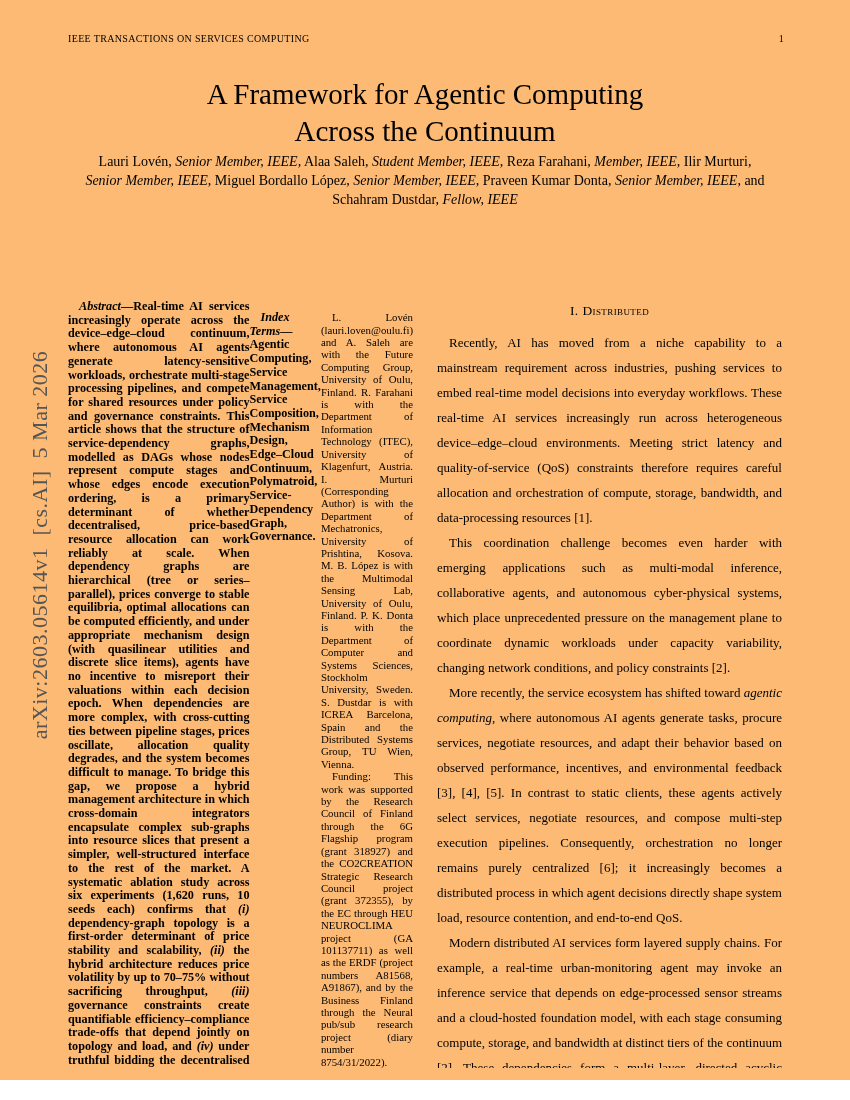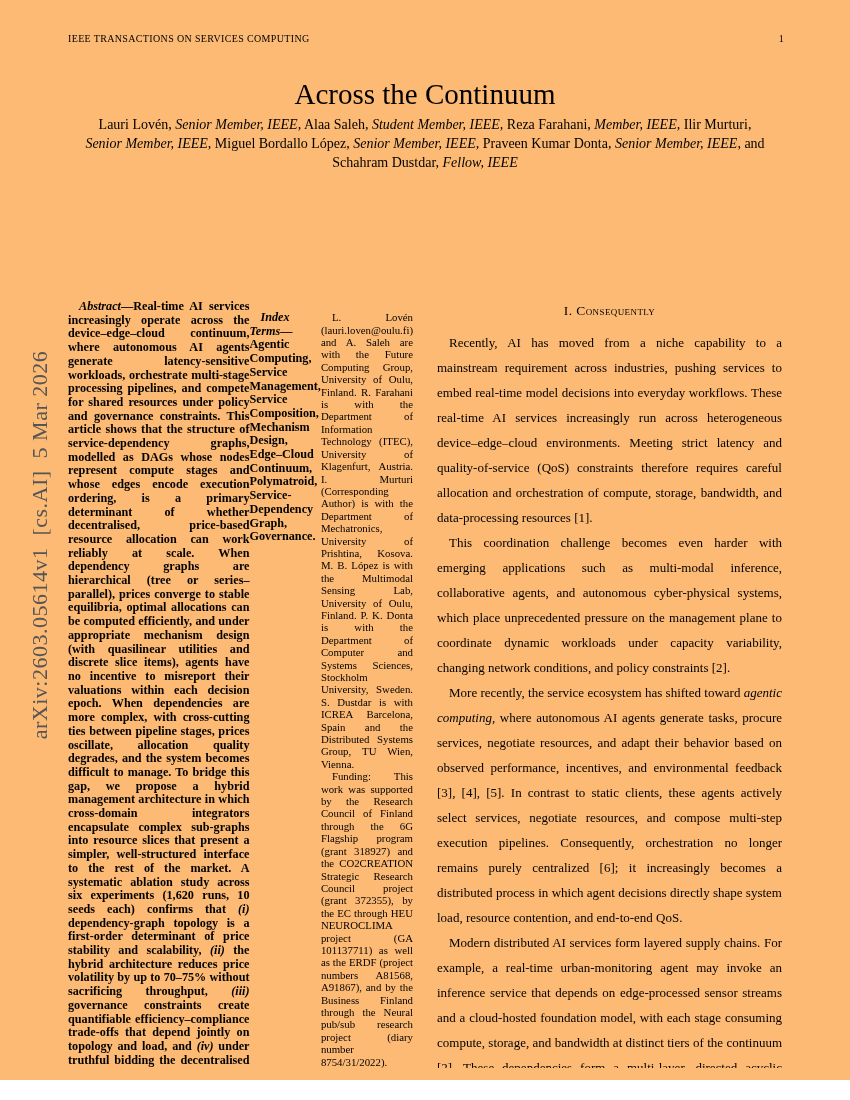--- a/index.html
+++ b/index.html
@@ -79,38 +79,39 @@
 
   <div class="running-header">
     <span>IEEE TRANSACTIONS ON SERVICES COMPUTING</span>
     <span>1</span>
   </div>
 
   <div class="arxiv-stamp">arXiv:2603.05614v1&nbsp;&nbsp;[cs.AI]&nbsp;&nbsp;5 Mar 2026</div>
 
   <div class="title-block">
     <h1 class="paper-title">
+      <span class="title-line">A Framework for Agentic Computing</span>
       <span class="title-line">Across the Continuum</span>
     </h1>
     <div class="authors"><span>Lauri Lovén, </span><span class="italic">Senior Member, IEEE,</span><span> Alaa Saleh, </span><span class="italic">Student Member, IEEE,</span><span> Reza Farahani, </span><span class="italic">Member, IEEE,</span><span> Ilir Murturi, </span><span class="italic">Senior Member, IEEE,</span><span> Miguel Bordallo López, </span><span class="italic">Senior Member, IEEE,</span><span> Praveen Kumar Donta, </span><span class="italic">Senior Member, IEEE,</span><span> and Schahram Dustdar, </span><span class="italic">Fellow, IEEE</span></div>
   </div>
 
   <div class="columns">
 
     <div class="col col-left">
       <p class="abstract"><span class="italic">Abstract</span><span>—Real-time AI services increasingly operate across the device–edge–cloud continuum, where autonomous AI agents generate latency-sensitive workloads, orchestrate multi-stage processing pipelines, and compete for shared resources under policy and governance constraints. This article shows that the structure of service-dependency graphs, modelled as DAGs whose nodes represent compute stages and whose edges encode execution ordering, is a primary determinant of whether decentralised, price-based resource allocation can work reliably at scale. When dependency graphs are hierarchical (tree or series–parallel), prices converge to stable equilibria, optimal allocations can be computed efficiently, and under appropriate mechanism design (with quasilinear utilities and discrete slice items), agents have no incentive to misreport their valuations within each decision epoch. When dependencies are more complex, with cross-cutting ties between pipeline stages, prices oscillate, allocation quality degrades, and the system becomes difficult to manage. To bridge this gap, we propose a hybrid management architecture in which cross-domain integrators encapsulate complex sub-graphs into resource slices that present a simpler, well-structured interface to the rest of the market. A systematic ablation study across six experiments (1,620 runs, 10 seeds each) confirms that </span><span class="italic">(i)</span><span> dependency-graph topology is a first-order determinant of price stability and scalability, </span><span class="italic">(ii)</span><span> the hybrid architecture reduces price volatility by up to 70–75% without sacrificing throughput, </span><span class="italic">(iii)</span><span> governance constraints create quantifiable efficiency–compliance trade-offs that depend jointly on topology and load, and </span><span class="italic">(iv)</span><span> under truthful bidding the decentralised market matches a centralised value-optimal baseline, confirming that decentralised coordination can replicate centralised allocation quality.</span></p>
       <p class="index-terms"><span class="italic">Index Terms</span><span>—Agentic Computing, Service Management, Service Composition, Mechanism Design, Edge–Cloud Continuum, Polymatroid, Service-Dependency Graph, Governance.</span></p>
       <div class="footnotes">
         <p>L. Lovén (lauri.loven@oulu.fi) and A. Saleh are with the Future Computing Group, University of Oulu, Finland. R. Farahani is with the Department of Information Technology (ITEC), University of Klagenfurt, Austria. I. Murturi (Corresponding Author) is with the Department of Mechatronics, University of Prishtina, Kosova. M. B. López is with the Multimodal Sensing Lab, University of Oulu, Finland. P. K. Donta is with the Department of Computer and Systems Sciences, Stockholm University, Sweden. S. Dustdar is with ICREA Barcelona, Spain and the Distributed Systems Group, TU Wien, Vienna.</p>
         <p>Funding: This work was supported by the Research Council of Finland through the 6G Flagship program (grant 318927) and the CO2CREATION Strategic Research Council project (grant 372355), by the EC through HEU NEUROCLIMA project (GA 101137711) as well as the ERDF (project numbers A81568, A91867), and by the Business Finland through the Neural pub/sub research project (diary number 8754/31/2022).</p>
       </div>
     </div>
 
     <div class="col col-right">
-      <h2 class="section-heading">I. Consequently</h2>
+      <h2 class="section-heading">I. Distributed</h2>
       <div>
           <p class="body-par"><span>Recently, AI has moved from a niche capability to a mainstream requirement across industries, pushing services to embed real-time model decisions into everyday workflows. These real-time AI services increasingly run across heterogeneous device–edge–cloud environments. Meeting strict latency and quality-of-service (QoS) constraints therefore requires careful allocation and orchestration of compute, storage, bandwidth, and data-processing resources [1].</span></p>
           <p class="body-par"><span>This coordination challenge becomes even harder with emerging applications such as multi-modal inference, collaborative agents, and autonomous cyber-physical systems, which place unprecedented pressure on the management plane to coordinate dynamic workloads under capacity variability, changing network conditions, and policy constraints [2].</span></p>
           <p class="body-par"><span>More recently, the service ecosystem has shifted toward </span><span class="italic">agentic computing</span><span>, where autonomous AI agents generate tasks, procure services, negotiate resources, and adapt their behavior based on observed performance, incentives, and environmental feedback [3], [4], [5]. In contrast to static clients, these agents actively select services, negotiate resources, and compose multi-step execution pipelines. Consequently, orchestration no longer remains purely centralized [6]; it increasingly becomes a distributed process in which agent decisions directly shape system load, resource contention, and end-to-end QoS.</span></p>
           <p class="body-par"><span>Modern distributed AI services form layered supply chains. For example, a real-time urban-monitoring agent may invoke an inference service that depends on edge-processed sensor streams and a cloud-hosted foundation model, with each stage consuming compute, storage, and bandwidth at distinct tiers of the continuum [2]. These dependencies form a multi-layer, directed acyclic graph (DAG) that couples tiers across the continuum, making end-to-end placement, scheduling, and capacity management significantly more complex. Governance requirements, such as trust, access control, data locality, and regulatory compliance, further restrict which service paths are admissible [7]. Feasible allocations must therefore simultaneously satisfy resource, dependency, network, and policy constraints. Traditional management-plane approaches optimize these decisions centrally. However, cross-domain continuum deployments that span multiple operators and trust boundaries make unified centralized control impractical, mo-</span></p>
         </div>
     </div>
 
   </div>
 

